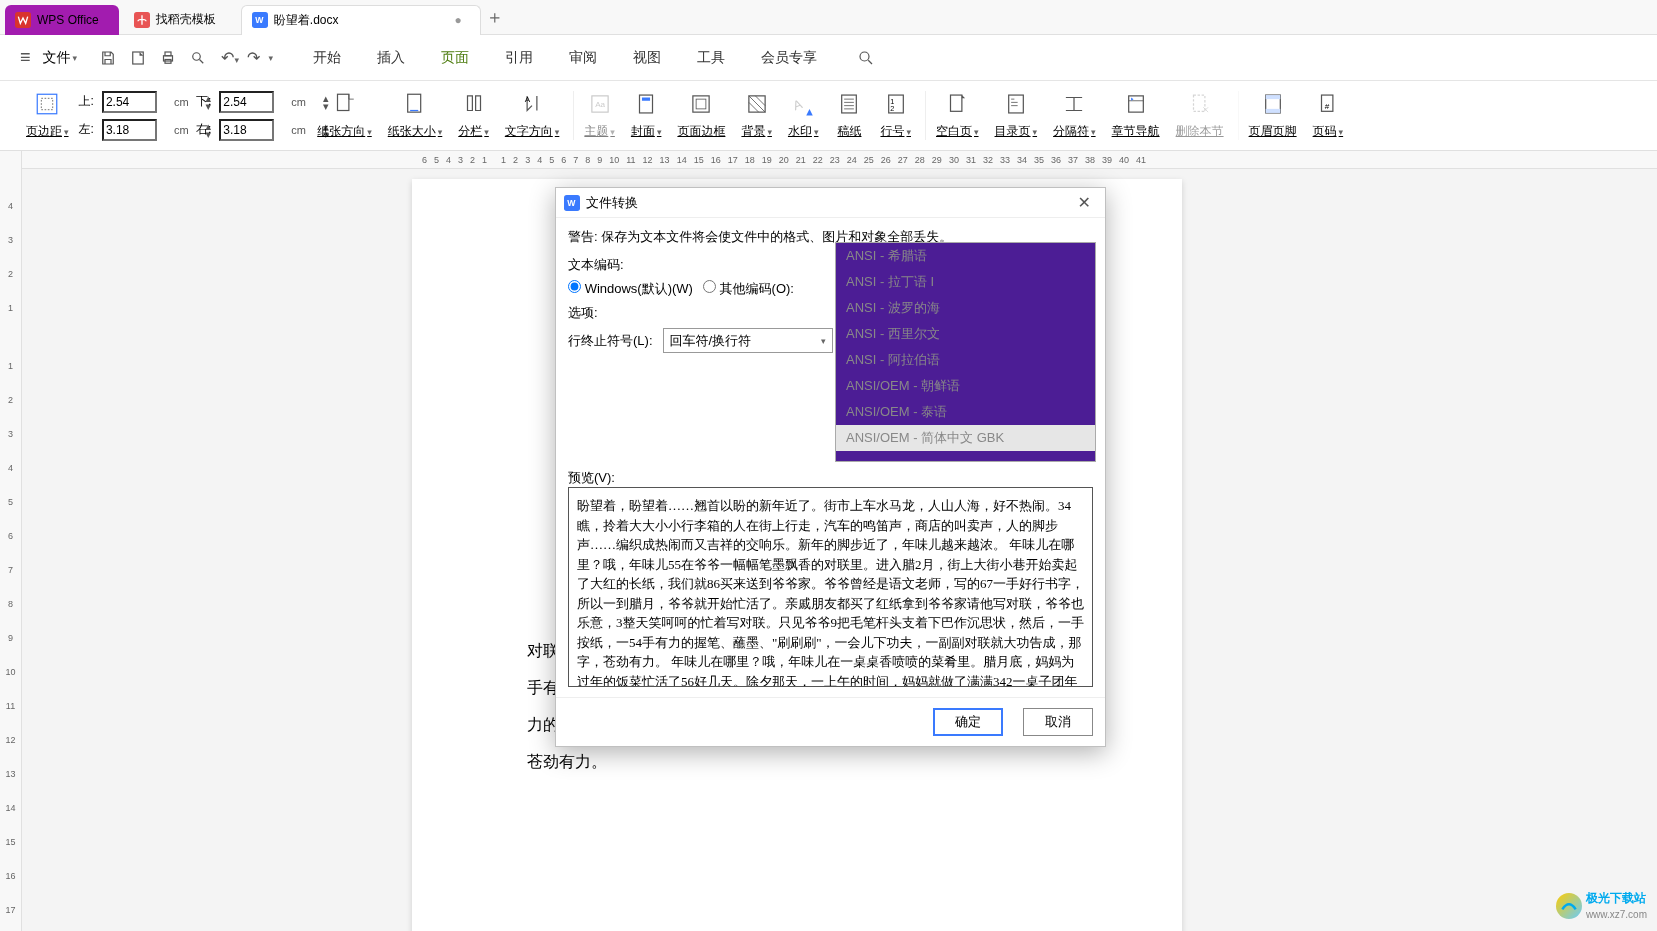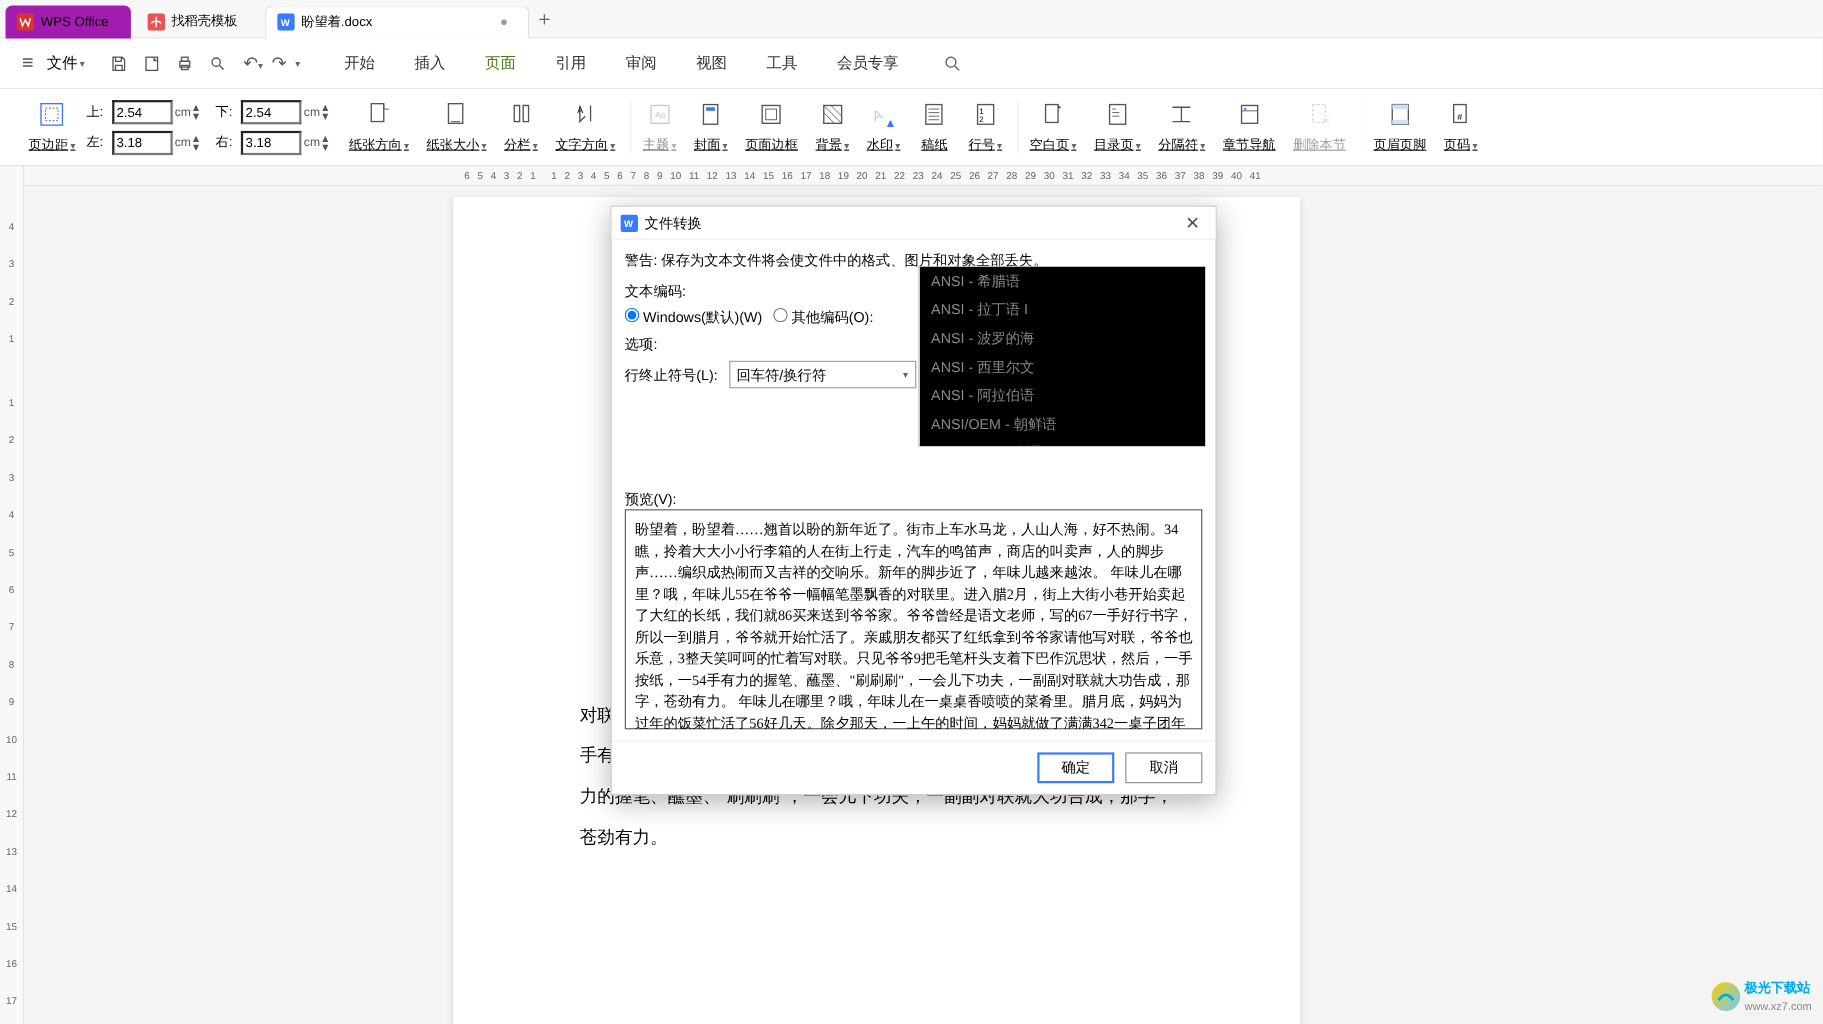--- a/index.html
+++ b/index.html
@@ -24,21 +24,21 @@
 .undo-redo{ display:flex; gap:8px; align-items:center; margin-left:8px;}
 .tabs{ display:flex; gap:28px; margin-left:30px;}
 .tab { font-size: 14px; color: #333; padding: 0 4px; }
 .tab.active { color: #4d7c0f; }
 .search-icn{ margin-left:30px;}
 
 
 .ribbon { height: 70px; background: #fff; display: flex; align-items: center; padding: 6px 20px; gap: 4px; border-bottom: 1px solid #e0e0e0; }
 .margin-inputs{ display:grid; grid-template-columns:auto 90px auto 90px; gap:4px 6px; align-items:center; font-size:12px;}
 .margin-inputs input{ width:55px; height:22px; font-size:12px; background:#fff; padding:0 2px;}
-.inpwrap{ display:flex; align-items:center; background:#fff; height:24px; padding:0 2px; gap:2px;}
+.inpwrap{ display:flex; align-items:center; background:#fff; height:24px; padding:0 2px; gap:17px;}
 .inpwrap span{ font-size:11px; color:#555;}
 .spin{ display:flex; flex-direction:column; font-size:8px; line-height:8px; color:#666;}
 .rlabel{ font-size:12px; margin-top:2px; display:flex; align-items:center; gap:2px;text-decoration:underline;}
 .rib-icon{ width:30px; height:26px; display:flex; align-items:center; justify-content:center;}
 .rib-item{ display:flex; flex-direction:column; align-items:center; gap:4px; padding:0 6px; font-size:12px;}
 .caret{ font-size:9px; color:#666;}
 
 
 .workspace{ display:flex; height:calc(931px - 35px - 46px - 70px); position:relative;}
 .vruler{ width:22px; background:#f8f8f8; border-right:1px solid #e0e0e0; overflow:hidden;}
@@ -53,26 +53,26 @@
 
 
 .dialog{ position:absolute; left:555px; top:187px; width:551px; background:#fff; border:1px solid #c0c0c0; box-shadow:0 6px 24px rgba(0,0,0,0.3);}
 .dlg-title{ height:30px; background:#fff; display:flex; align-items:center; justify-content:space-between; padding:0 8px; font-size:13px; border-bottom:1px solid #eee;}
 .dlg-title .left{ display:flex; align-items:center; gap:6px;}
 .dlg-close{ font-size:16px; color:#555; padding:0 6px;}
 .dlg-body{ padding:10px 12px; font-size:13px;}
 .warn{ margin-bottom:10px;}
 .row{ display:flex; align-items:center; gap:10px; margin:6px 0;}
 .select-box{ border:1px solid #999; height:25px; width:170px; display:flex; align-items:center; justify-content:space-between; padding:0 6px; font-size:13px;}
-.enc-list{ position:absolute; left:835px; top:242px; width:261px; height:164px; border:1px solid #aaa; background:#000000; overflow:auto; font-size:13px;}
+.enc-list{ position:absolute; left:835px; top:242px; width:261px; height:220px; border:1px solid #aaa; background:#4c1d95; overflow:auto; font-size:13px;}
 .enc-item{ padding:4px 10px; color:#888;}
 .enc-item.hl{ background:#e6e6e6;}
-.preview-label{ margin-top:92px;}
+.preview-label{ margin-top:116px;}
 .preview-box{ border:1px solid #555; height:200px; padding:8px; font-size:13px; line-height:1.5; overflow-y:scroll; font-family:"SimSun",serif;}
-.dlg-buttons{ display:flex; justify-content:flex-end; gap:10px; padding:10px 12px; border-top:1px solid #eee;}
+.dlg-buttons{ display:flex; justify-content:flex-end; gap:20px; padding:10px 12px; border-top:1px solid #eee;}
 .dlg-btn{ min-width:70px; height:28px; border:1px solid #888; background:#fff; font-size:13px; display:flex; align-items:center; justify-content:center;}
 .dlg-btn.primary{ border:2px solid #3a7afe;}
 svg.icon{ width:16px; height:16px;}
 .page p{ text-indent:0; word-break:break-all;}
 </style>
 </head>
 <body>
 
 <div class="title-bar">
   <div class="app-tab wps-tab">

